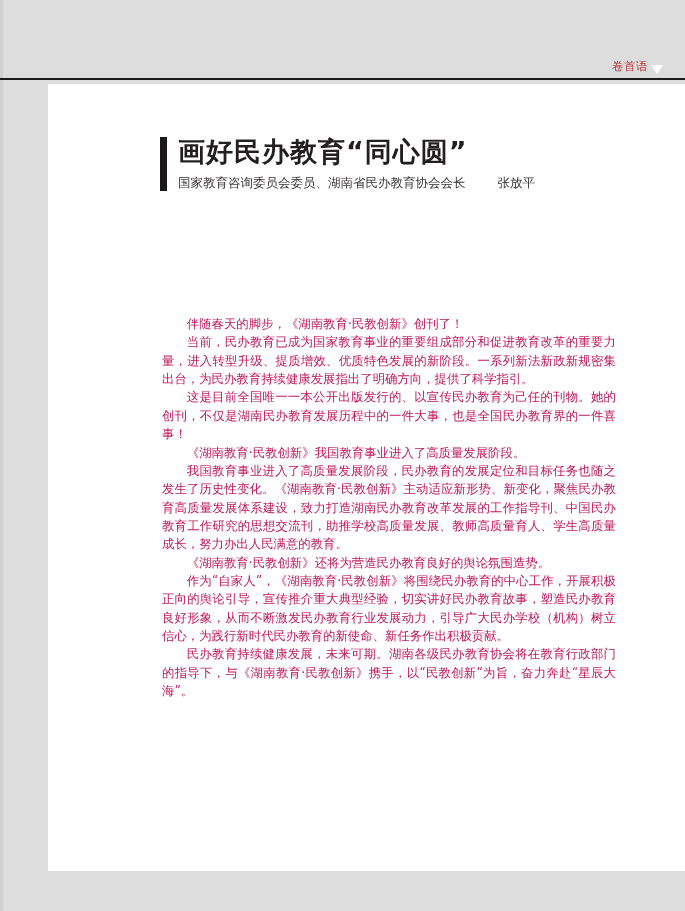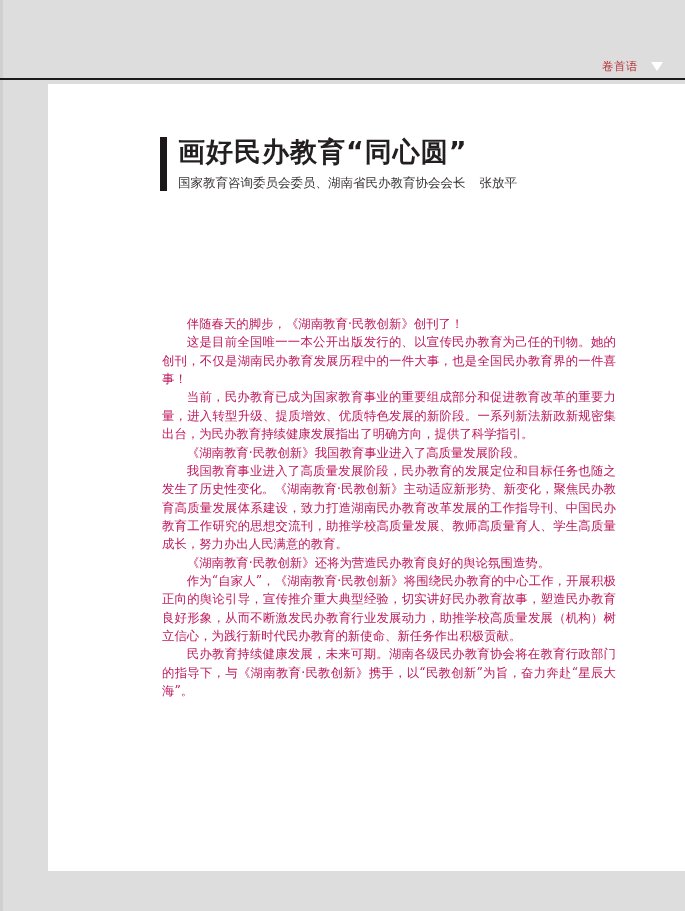--- a/index.html
+++ b/index.html
@@ -4,41 +4,41 @@
 <style>
   html, body { margin:0; padding:0; }
   body {
     width:685px; height:911px; position:relative; overflow:hidden;
     background:#dcdddc;
     font-family: "DejaVu Serif", "Liberation Serif", serif;
   }
   .edge-left { position:absolute; left:0; top:0; width:3px; height:911px; background:#cfd0cf; }
   .header-tag {
     position:absolute; right:22px; top:58px; height:16px;
-    display:flex; align-items:center; gap:12px;
+    display:flex; align-items:flex-end; gap:2px;
   }
   .header-label { color:#b8343a; font-size:11.5px; font-family:"DejaVu Sans","Liberation Sans",sans-serif; letter-spacing:0.5px; }
   .header-tri { width:0; height:0; border-left:6px solid transparent; border-right:6px solid transparent; border-top:9px solid #ffffff; margin-left:1px; }
   .rule { position:absolute; left:0; top:78px; width:685px; height:2px; background:#1a1a1a; }
   .page {
     position:absolute; left:48px; top:84px; width:684px; height:787px;
     background:#ffffff;
   }
   .title-bar { position:absolute; left:112px; top:53px; width:7px; height:54px; background:#1c1718; }
   .title {
     position:absolute; left:130px; top:50px; margin:0;
     font-family:"DejaVu Sans","Liberation Sans",sans-serif; font-weight:bold;
     font-size:27px; color:#231f20; letter-spacing:1px; white-space:nowrap;
   }
   .subtitle {
     position:absolute; left:130px; top:91px; margin:0;
     font-family:"DejaVu Sans","Liberation Sans",sans-serif;
     font-size:12.5px; color:#3a3637; white-space:nowrap;
   }
-  .author { margin-left:14px; }
+  .author { margin-left:32px; }
   .body {
     position:absolute; left:114px; top:231px; width:454px;
     font-size:12.4px; line-height:18.36px; color:#be185d;
   }
   .body p { margin:0; text-indent:2em; text-align:justify; text-justify:inter-character; }
 </style>
 </head>
 <body>
 
 <div class="edge-left"></div>
@@ -52,21 +52,21 @@
 
 <div class="page">
   <div class="title-bar"></div>
   <h1 class="title">画好民办教育“同心圆”</h1>
   <p class="subtitle">
     <span>国家教育咨询委员会委员、湖南省民办教育协会会长</span><span class="author">张放平</span>
   </p>
 
   <div class="body">
     <p>伴随春天的脚步，《湖南教育·民教创新》创刊了！</p>
+    <p>当前，民办教育已成为国家教育事业的重要组成部分和促进教育改革的重要力量，进入转型升级、提质增效、优质特色发展的新阶段。一系列新法新政新规密集出台，为民办教育持续健康发展指出了明确方向，提供了科学指引。</p>
     <p>这是目前全国唯一一本公开出版发行的、以宣传民办教育为己任的刊物。她的创刊，不仅是湖南民办教育发展历程中的一件大事，也是全国民办教育界的一件喜事！</p>
-    <p>当前，民办教育已成为国家教育事业的重要组成部分和促进教育改革的重要力量，进入转型升级、提质增效、优质特色发展的新阶段。一系列新法新政新规密集出台，为民办教育持续健康发展指出了明确方向，提供了科学指引。</p>
     <p>《湖南教育·民教创新》我国教育事业进入了高质量发展阶段。</p>
     <p>我国教育事业进入了高质量发展阶段，民办教育的发展定位和目标任务也随之发生了历史性变化。《湖南教育·民教创新》主动适应新形势、新变化，聚焦民办教育高质量发展体系建设，致力打造湖南民办教育改革发展的工作指导刊、中国民办教育工作研究的思想交流刊，助推学校高质量发展、教师高质量育人、学生高质量成长，努力办出人民满意的教育。</p>
     <p>《湖南教育·民教创新》还将为营造民办教育良好的舆论氛围造势。</p>
-    <p>作为“自家人”，《湖南教育·民教创新》将围绕民办教育的中心工作，开展积极正向的舆论引导，宣传推介重大典型经验，切实讲好民办教育故事，塑造民办教育良好形象，从而不断激发民办教育行业发展动力，助推学校高质量发展（机构）树立信心，为践行新时代民办教育的新使命、新任务作出积极贡献。</p>
+    <p>作为“自家人”，《湖南教育·民教创新》将围绕民办教育的中心工作，开展积极正向的舆论引导，宣传推介重大典型经验，切实讲好民办教育故事，塑造民办教育良好形象，从而不断激发民办教育行业发展动力，引导广大民办学校（机构）树立信心，为践行新时代民办教育的新使命、新任务作出积极贡献。</p>
     <p>民办教育持续健康发展，未来可期。湖南各级民办教育协会将在教育行政部门的指导下，与《湖南教育·民教创新》携手，以“民教创新”为旨，奋力奔赴“星辰大海”。</p>
   </div>
 </div>
 
 </body></html>

